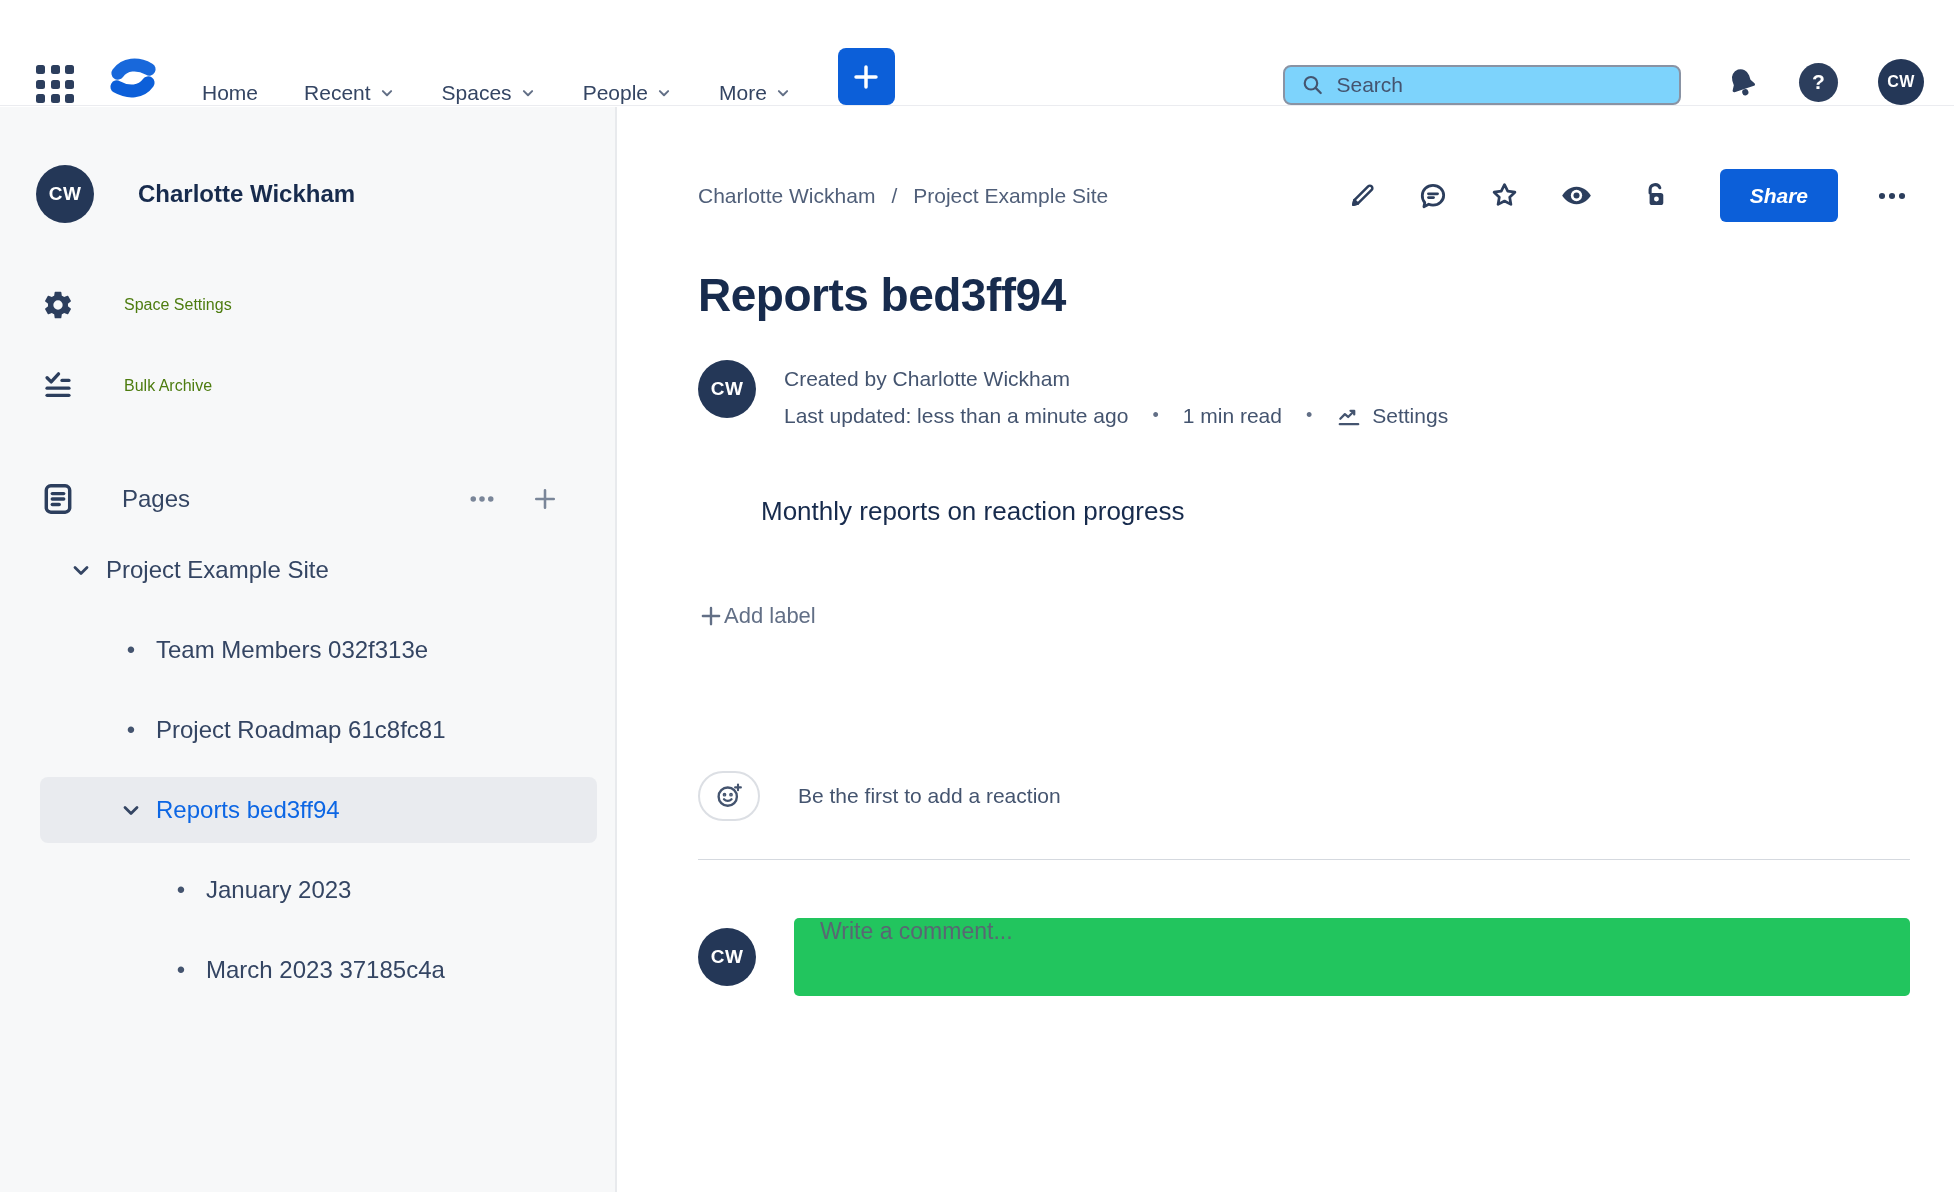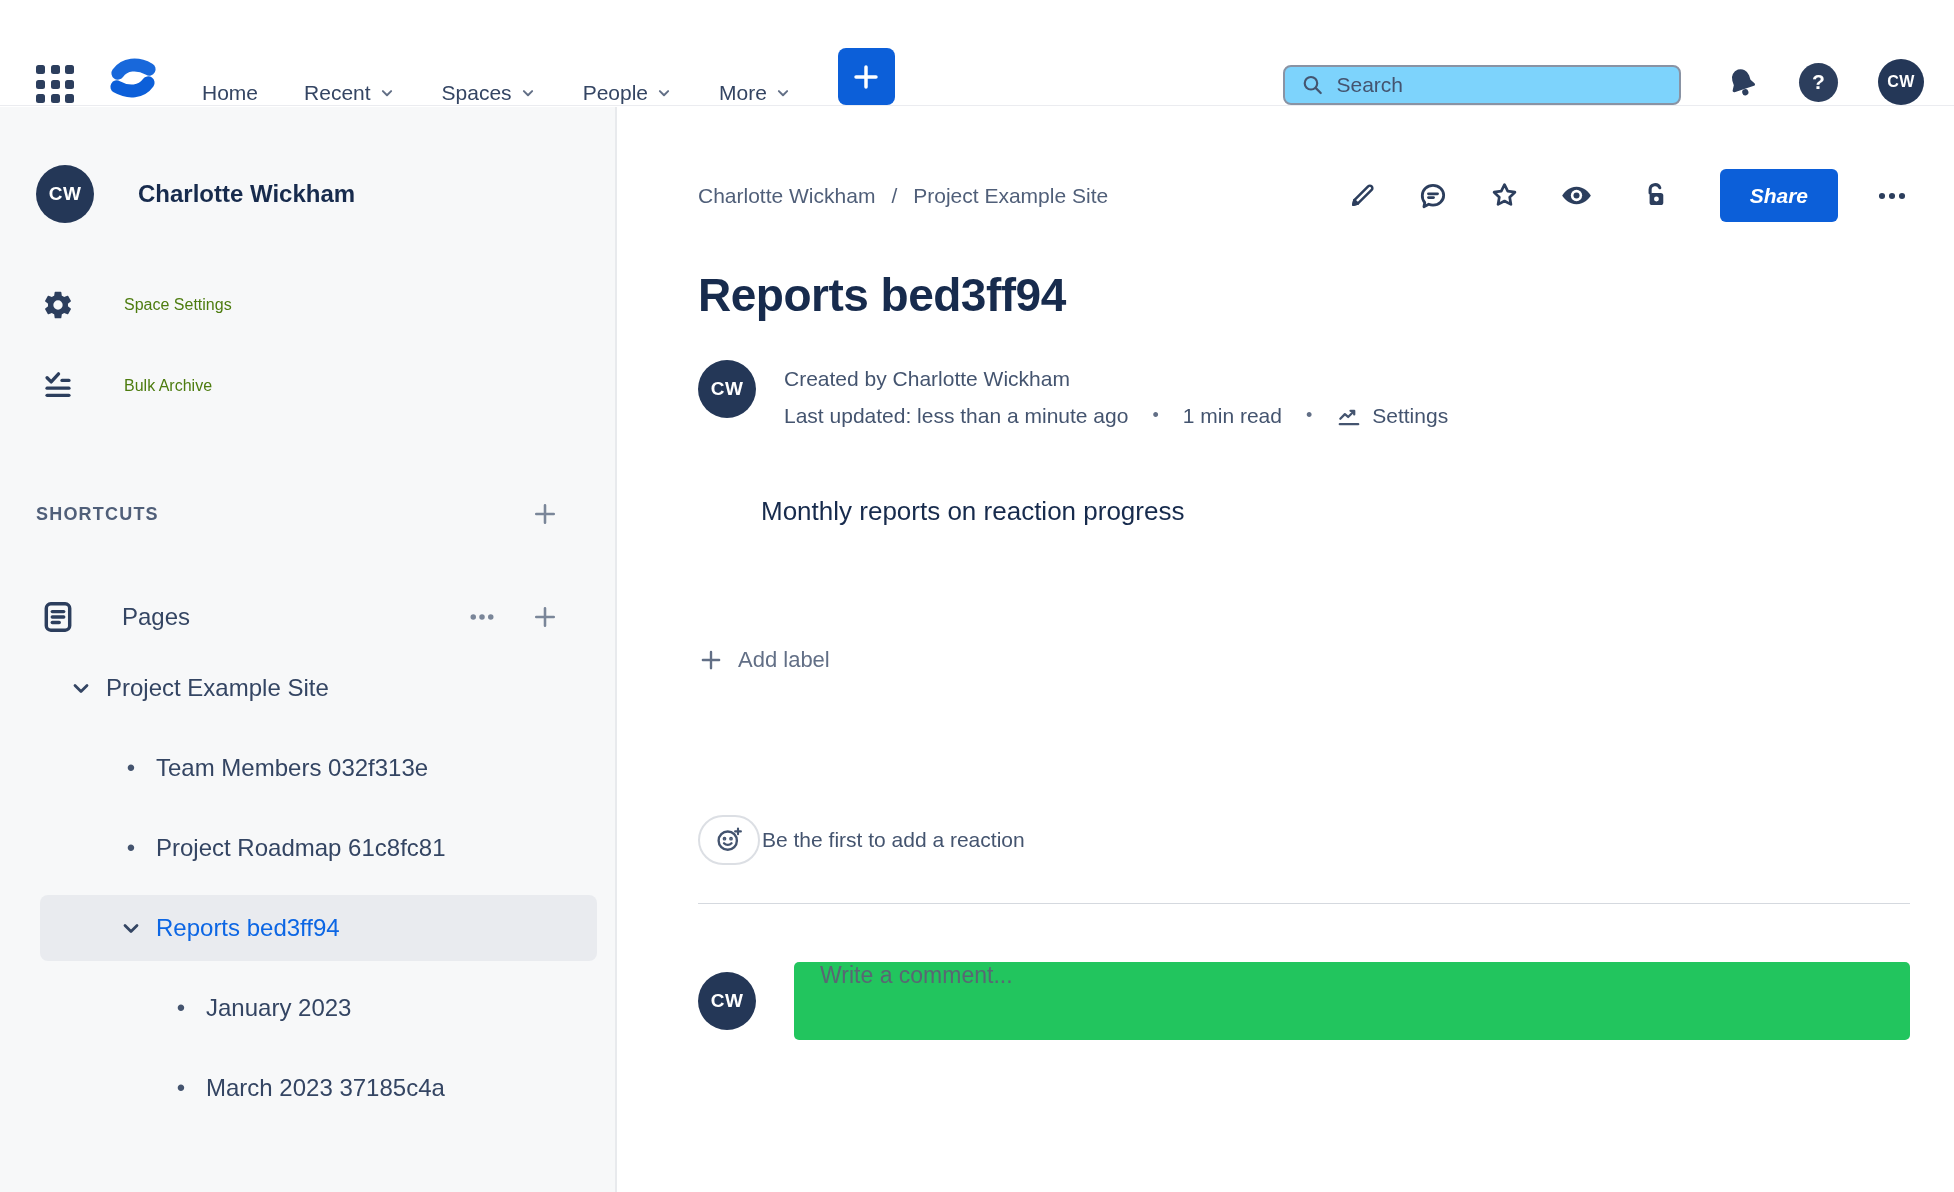--- a/index.html
+++ b/index.html
@@ -79,23 +79,23 @@
     margin-left:12px;font-style:italic; }
   .page-title { margin-top:46px; font-size:46px; font-weight:bold; color:#172B4D;
     letter-spacing:-.5px; }
   .byline { margin-top:38px; display:flex; align-items:flex-start; gap:28px; }
   .avatar.byline-av { width:58px; height:58px; font-size:19px; }
   .byline-text { font-size:21px; color:#44546F; line-height:37px; }
   .meta-line { display:flex; align-items:center; gap:22px;justify-content:space-between; }
   .meta-dot { color:#626F86; font-size:18px; padding:0 2px; }
   .analytics { display:flex; align-items:center; gap:10px; color:#44546F; cursor:pointer; }
   .body-text { margin-top:62px; margin-left:63px; font-size:26px; color:#172B4D; }
-  .add-label { margin-top:120px; display:flex; align-items:center; gap:14px; font-size:22px;
+  .add-label { margin-top:76px; display:flex; align-items:center; font-size:22px;
     color:#626F86; cursor:pointer; background:none; border:none; font-family:inherit; }
-  .reaction-row { margin-top:142px; display:flex; align-items:center; gap:2px; }
+  .reaction-row { margin-top:142px; display:flex; align-items:center; gap:38px; }
   .reaction-pill { width:62px; height:50px; border:2px solid #DCDFE4; border-radius:26px;
     background:#fff; display:flex; align-items:center; justify-content:center; color:#44546F;
     cursor:pointer; }
   .reaction-text { font-size:21px; color:#44546F; }
   .divider { margin-top:38px; height:1px; background:#D5D9DF; width:100%; }
   .comment-row { margin-top:58px; display:flex; align-items:center; gap:38px; }
   .comment-box { flex:1; height:78px; background:#22c55e; border-radius:5px;
     display:flex; align-items:flex-start; padding:0 26px; }
   .comment-box input { width:100%; border:none; outline:none; background:transparent;
     font-size:23px; color:#172B4D; font-family:inherit; }
@@ -191,28 +191,20 @@
   <div class="side-item">
     <svg width="32" height="32" viewBox="0 0 24 24" fill="none" stroke="#2C3E5D" stroke-width="2.5" stroke-linecap="round" stroke-linejoin="round">
       <path d="M3.8 5.8l3.1 3.1 5.5-6"></path>
       <path d="M15 7.8h5.2"></path>
       <path d="M3.8 13.6h16.4"></path>
       <path d="M3.8 19h16.4"></path>
     </svg>
     <span class="lbl">Bulk Archive</span>
   </div>
 
-  <div class="shortcuts-row">
-    <span class="shortcuts-title">SHORTCUTS</span>
-    <button class="icon-btn" style="margin-left:auto;">
-      <svg width="28" height="28" viewBox="0 0 24 24" fill="none">
-          <path d="M12 4.5v15M4.5 12h15" stroke="currentColor" stroke-width="2.2" stroke-linecap="round"></path>
-        </svg>
-    </button>
-  </div>
 
   <div class="pages-row">
     <svg width="36" height="36" viewBox="0 0 24 24" fill="none" stroke="#2C3E5D" stroke-width="2.3" stroke-linecap="round" stroke-linejoin="round">
       <rect x="4.2" y="3.2" width="15.6" height="17.6" rx="3"></rect>
       <path d="M8.2 8.4h7.6"></path>
         <path d="M8.2 12h7.6"></path>
         <path d="M8.2 15.6h4.6"></path>
     </svg>
     <span class="lbl">Pages</span>
     <span class="pages-actions">

